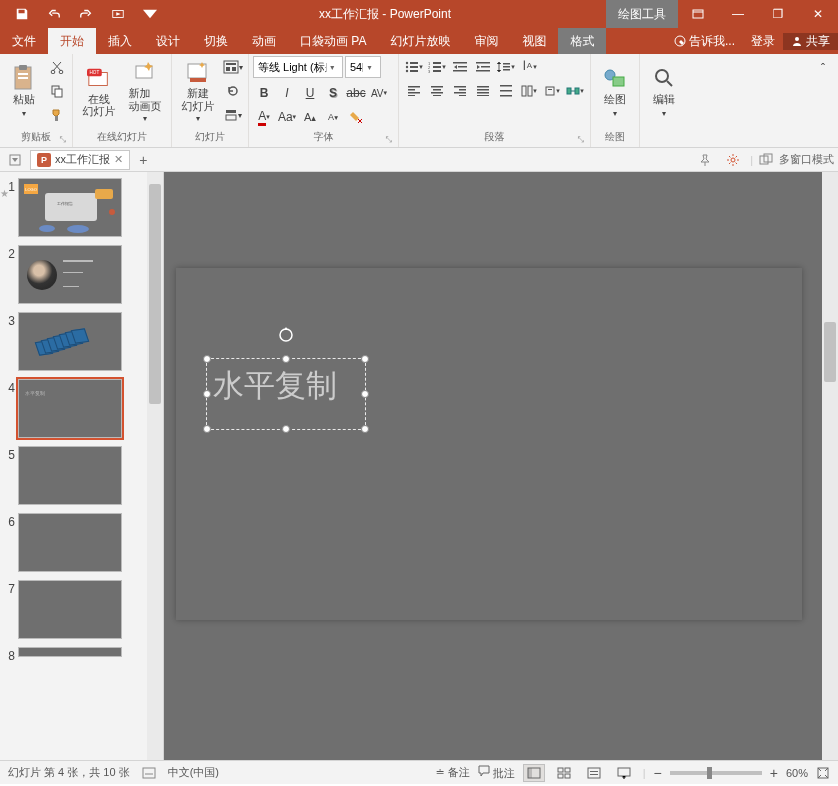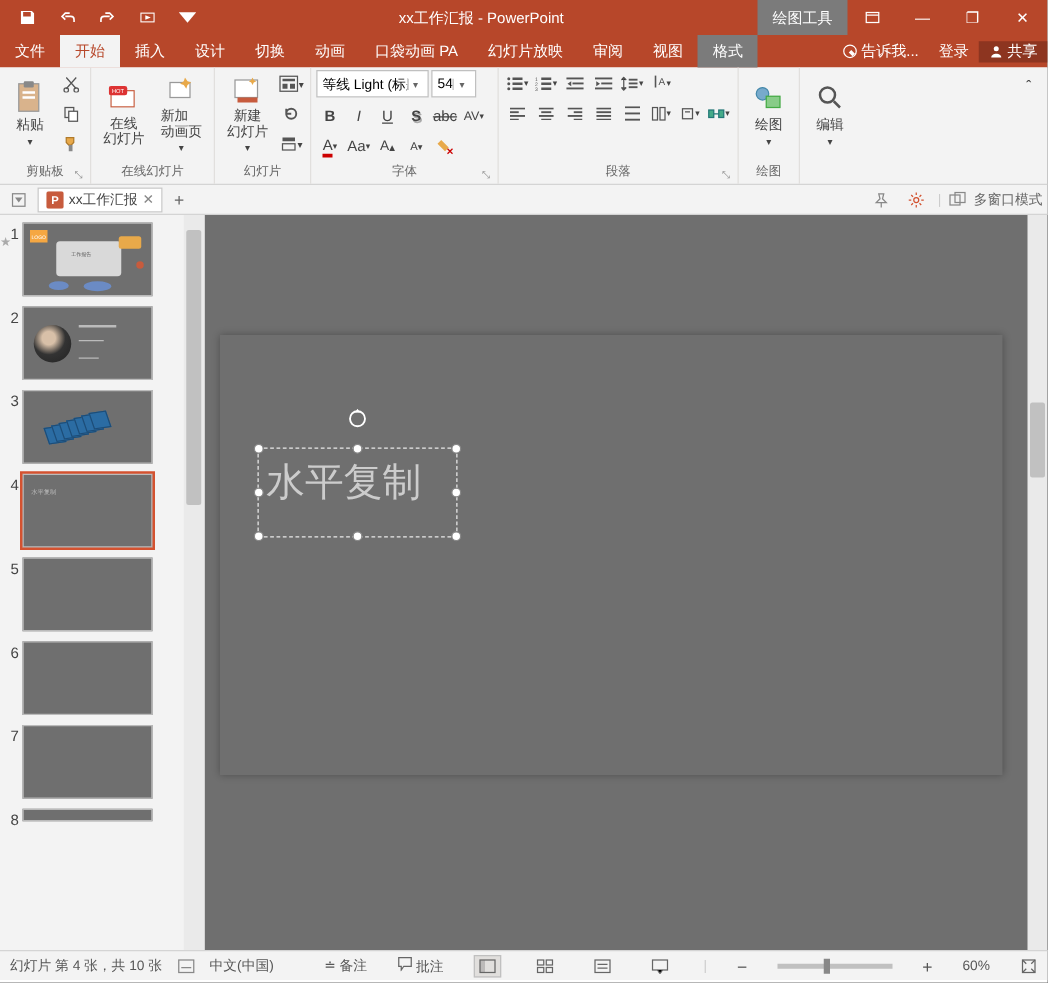--- a/index.html
+++ b/index.html
@@ -73,21 +73,21 @@
 .editor-scrollbar { position: absolute; right: 0; top: 0; width: 16px; height: 100%; background: #eaeaea; }
 .slide-canvas { position: absolute; left: 12px; top: 96px; width: 626px; height: 352px; background: #6f6f6f; box-shadow: 0 0 6px rgba(0,0,0,.3); }
 .sel-box { position: absolute; left: 30px; top: 90px; width: 160px; height: 72px; border: 1px dashed #eaeaea; }
 .sel-handle { position: absolute; width: 8px; height: 8px; background: #fff; border: 1px solid #888; border-radius: 50%; }
 .rotate-handle { position: absolute; left: 50%; top: -32px; transform: translateX(-50%); width: 16px; height: 16px; }
 .sel-text { font-size: 31px; color: #ccc; padding-left: 6px; padding-top: 6px; }
 
 .notes { height: 26px; background: #fff; border-top: 1px solid #d4d4d4; padding: 4px 10px; color: #999; font-size: 12px; }
 
 .statusbar { height: 24px; background: #f3f3f3; border-top: 1px solid #d4d4d4; display: flex; align-items: center; padding: 0 8px; font-size: 11px; color: #555; gap: 12px; }
-.status-right { margin-left: auto; display: flex; align-items: center; gap: 24px; }
+.status-right { margin-left: auto; display: flex; align-items: center; gap: 8px; }
 .view-btn { width: 22px; height: 18px; display: flex; align-items: center; justify-content: center; border: 1px solid transparent; }
 .view-btn.active { background: #e1dfdd; border-color: #c0c0c0; }
 .zoom-slider { width: 92px; height: 4px; background: #c0c0c0; position: relative; }
 .zoom-thumb-s { position: absolute; left: 40%; top: -4px; width: 5px; height: 12px; background: #888; }
 svg { display: block; }
 </style>
 </head>
 <body>
 
 <div class="titlebar">

